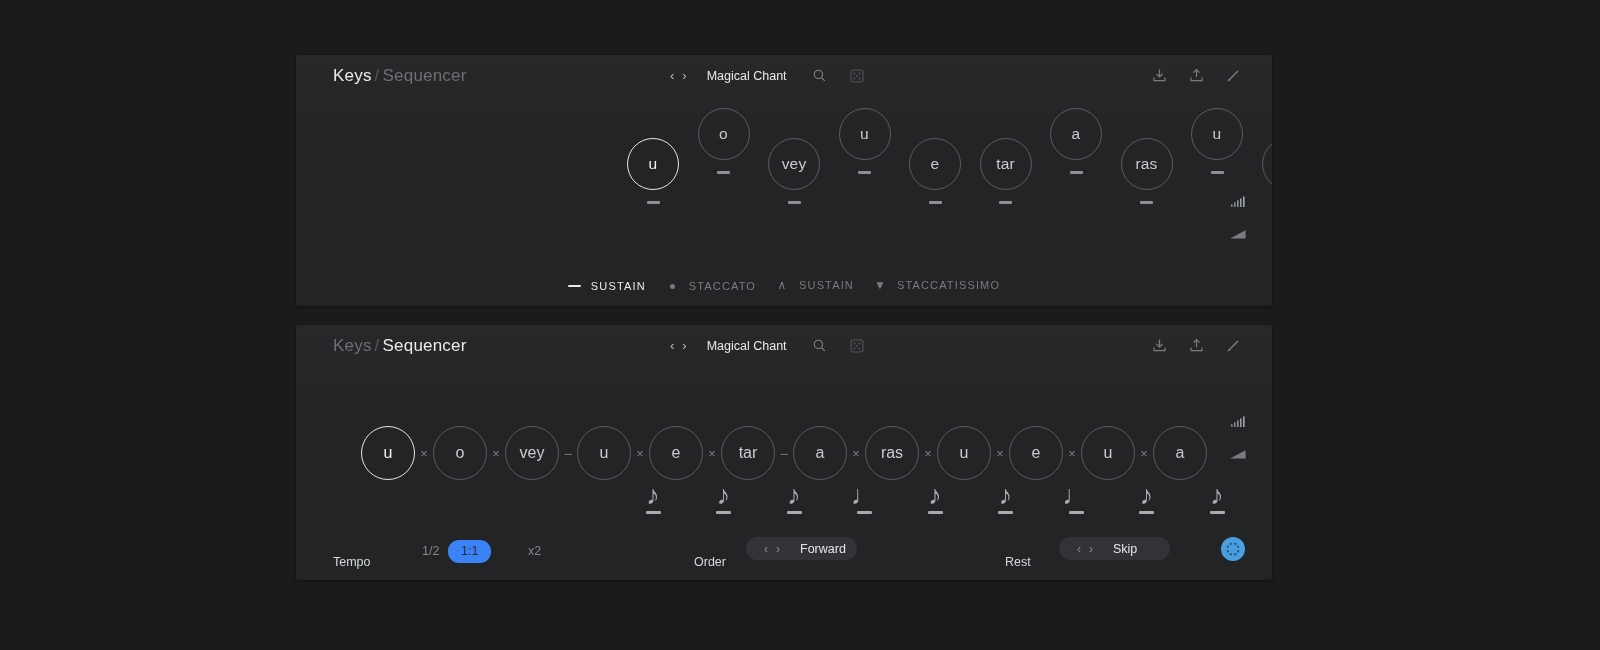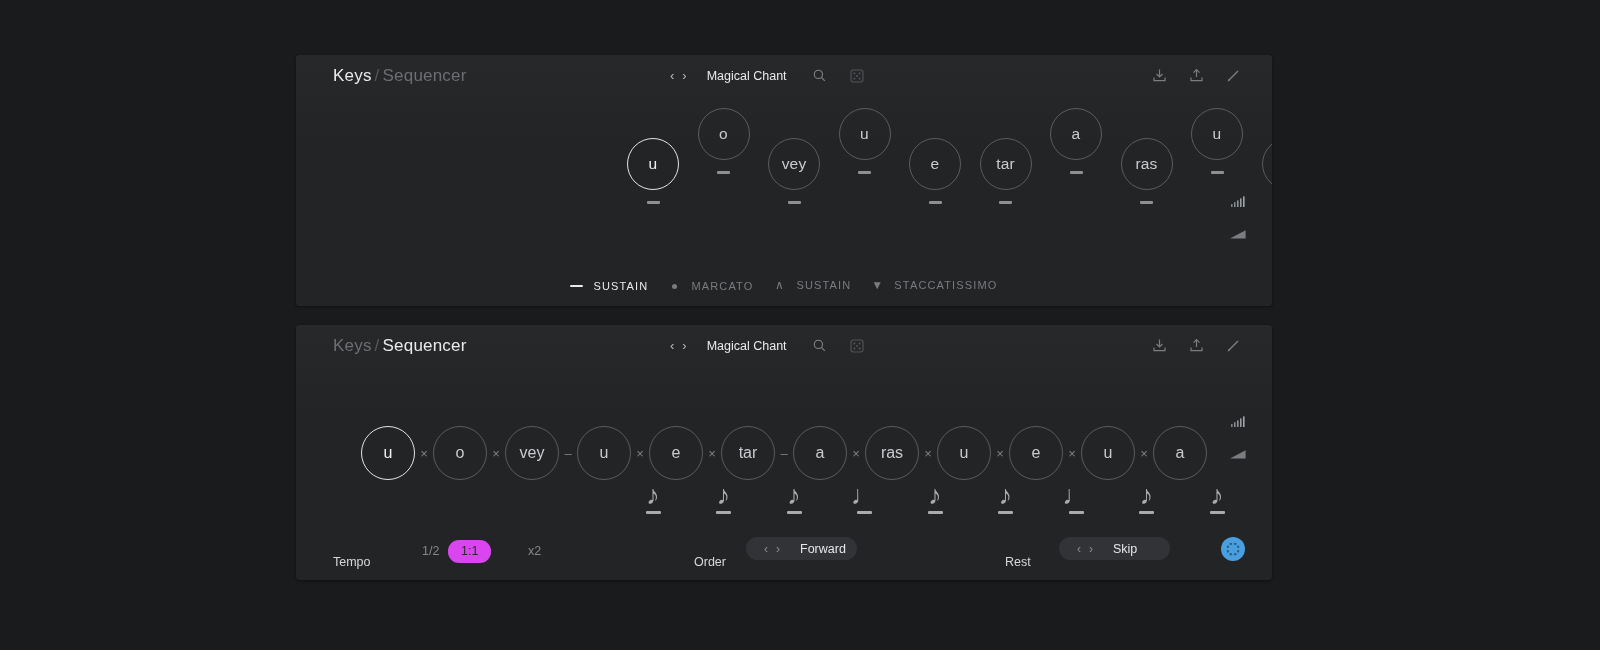--- a/index.html
+++ b/index.html
@@ -261,21 +261,21 @@
     top: 14px;
     font-size: 12.5px;
     color: #85878b;
     padding: 5px 13px;
     border-radius: 11px;
     cursor: pointer;
     white-space: nowrap;
     line-height: 1;
   }
   .seg.on {
-    background: #d946ef;
+    background: #3b82f6;
     color: #2a2b2d;
   }
   .pillsel {
     position: absolute;
     top: 11px;
     height: 23px;
     border-radius: 12px;
     background: #313336;
     display: flex;
     align-items: center;
@@ -447,21 +447,21 @@
         <div class="leg on">
           <span class="leg-gl">
             <span class="gl-sustain"></span>
           </span>
           <span>SUSTAIN</span>
         </div>
         <div class="leg">
           <span class="leg-gl">
             <span class="gl-marcato"></span>
           </span>
-          <span>MARCATO</span>
+          <span>STACCATO</span>
         </div>
         <div class="leg">
           <span class="leg-gl" style="font-size: 12px;">∧</span>
           <span>SUSTAIN</span>
         </div>
         <div class="leg">
           <span class="leg-gl" style="font-size: 12px;">▼</span>
           <span>STACCATISSIMO</span>
         </div>
       </div>

